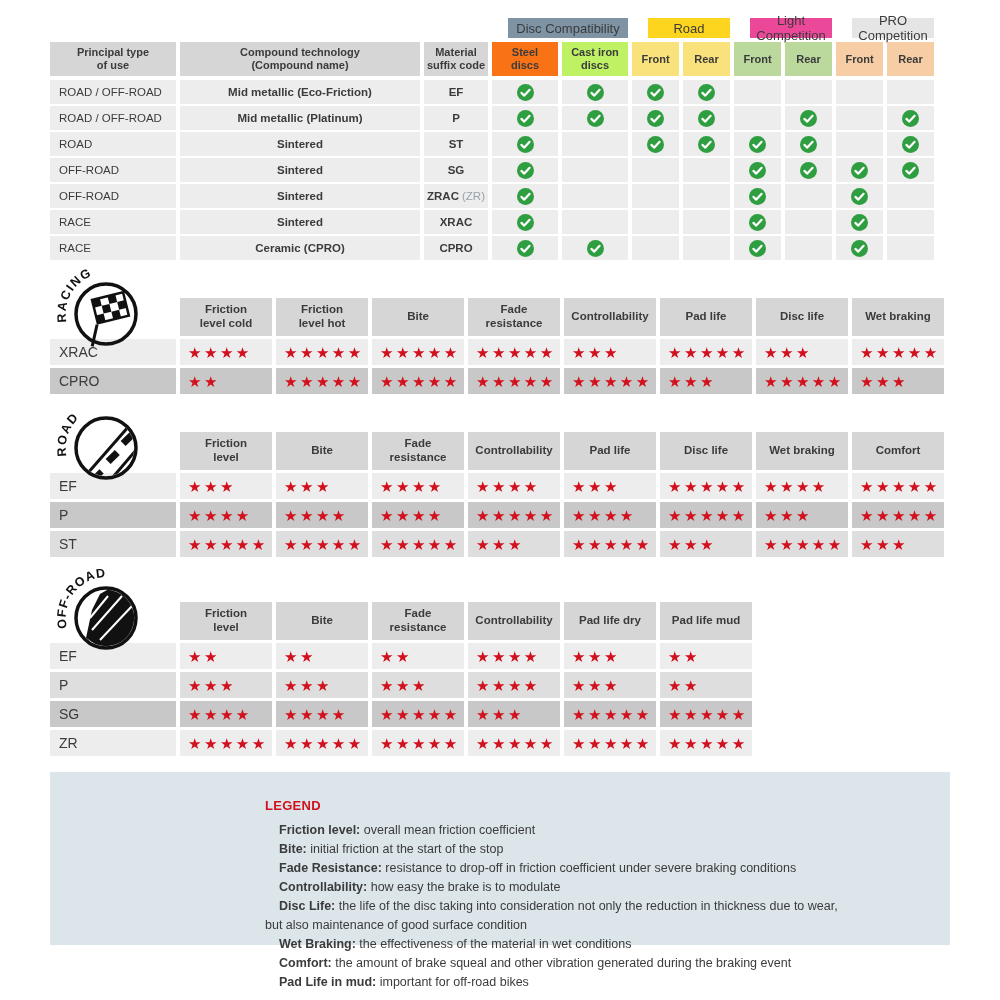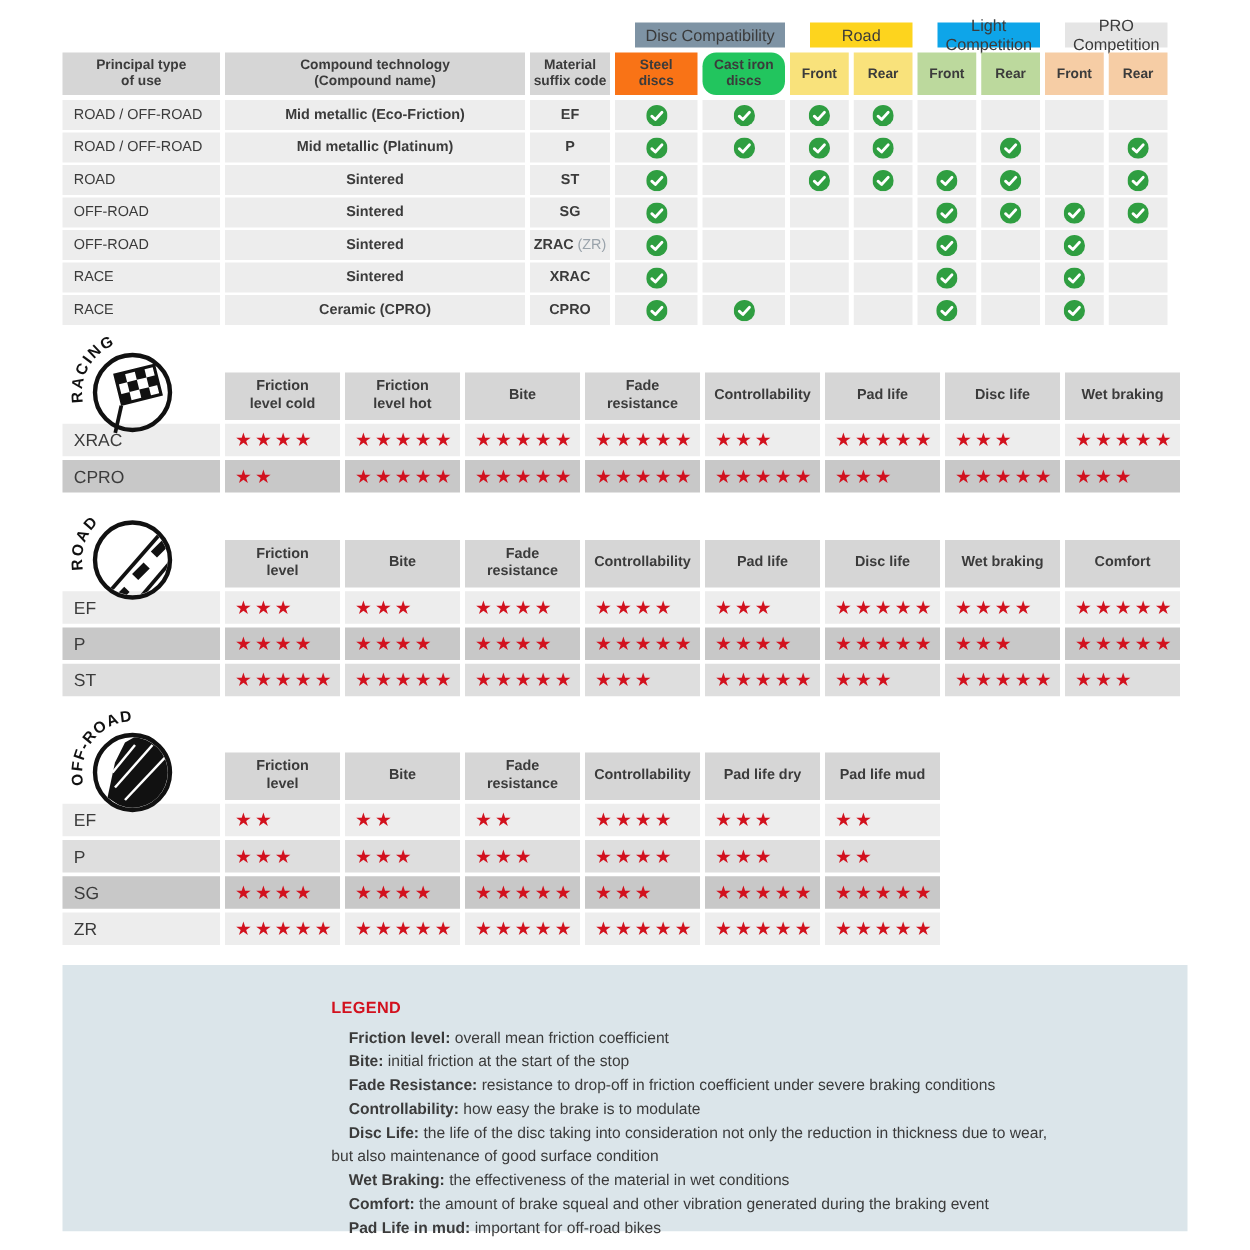--- a/index.html
+++ b/index.html
@@ -32,50 +32,50 @@
                display:flex;align-items:center;justify-content:center;text-align:center;
                white-space:pre-line;line-height:1.2;}
   .rrow .lcell{height:26px;display:flex;align-items:center;padding-left:9px;font-size:14px;box-sizing:border-box;}
   .rrow .scell{height:26px;display:flex;align-items:center;padding-left:8px;box-sizing:border-box;
                color:var(--star,#d2111e);font-size:15px;letter-spacing:2.5px;overflow:hidden;line-height:1;}
   .sh-light{background:var(--row-light,#ededed);}
   .sh-mid{background:var(--row-mid,#dedede);}
   .sh-dark{background:var(--row-dark,#c8c8c8);}
 
   
-  .legend{margin-top:16px;background:var(--legend-bg,#dbe5ea);height:213px;box-sizing:border-box;
+  .legend{margin-top:16px;background:var(--legend-bg,#dbe5ea);height:173px;box-sizing:border-box;
           padding:26px 20px 0 215px;font-size:12.5px;}
   .legend-title{color:var(--star,#d2111e);font-weight:bold;font-size:13px;margin-bottom:8px;letter-spacing:.3px;}
   .legend-line{line-height:19px;}
   .legend-line b{font-weight:bold;padding-left:14px;}
 </style>
 </head>
 <body>
 
 <div class="page">
 
   <section>
     <div>
         <div class="crow band">
           <div class="cell spacer"></div>
           <div class="cell gband" style="background: rgb(126, 147, 164);">Disc Compatibility</div>
           <div class="cell gband" style="background: rgb(253, 212, 30);">Road</div>
-          <div class="cell gband" style="background: #0ea5e9;">Light Competition</div>
+          <div class="cell gband" style="background: #ec4899;">Light Competition</div>
           <div class="cell gband" style="background: #e5e5e5;">PRO Competition</div>
         </div>
         <div class="crow hrow">
           <div class="cell hfix">Principal type
 of use</div>
           <div class="cell hfix">Compound technology
 (Compound name)</div>
           <div class="cell hfix">Material
 suffix code</div>
           <div class="cell hsub" style="background: #f97316;">Steel
 discs</div>
-          <div class="cell hsub" style="background: #22c55e; border-radius: 11px;">Cast iron
+          <div class="cell hsub" style="background: #bef264;">Cast iron
 discs</div>
           <div class="cell hsub" style="background: rgb(249, 226, 123);">Front</div>
           <div class="cell hsub" style="background: rgb(249, 226, 123);">Rear</div>
           <div class="cell hsub" style="background: rgb(188, 217, 157);">Front</div>
           <div class="cell hsub" style="background: rgb(188, 217, 157);">Rear</div>
           <div class="cell hsub" style="background: rgb(246, 205, 165);">Front</div>
           <div class="cell hsub" style="background: rgb(246, 205, 165);">Rear</div>
         </div>
         <div class="crow drow">
           <div class="cell use">ROAD / OFF-ROAD</div>

